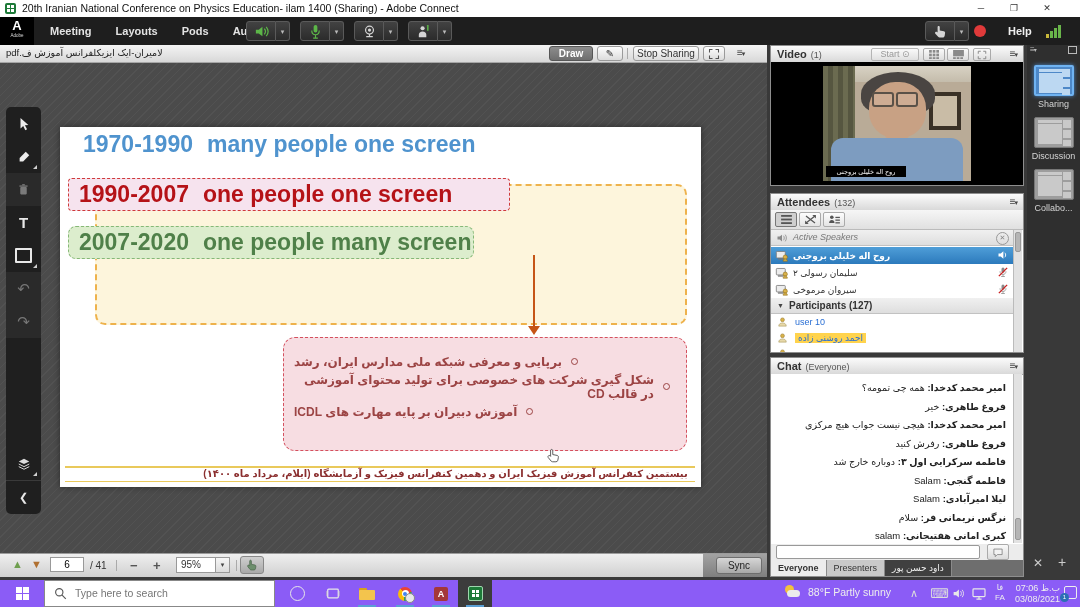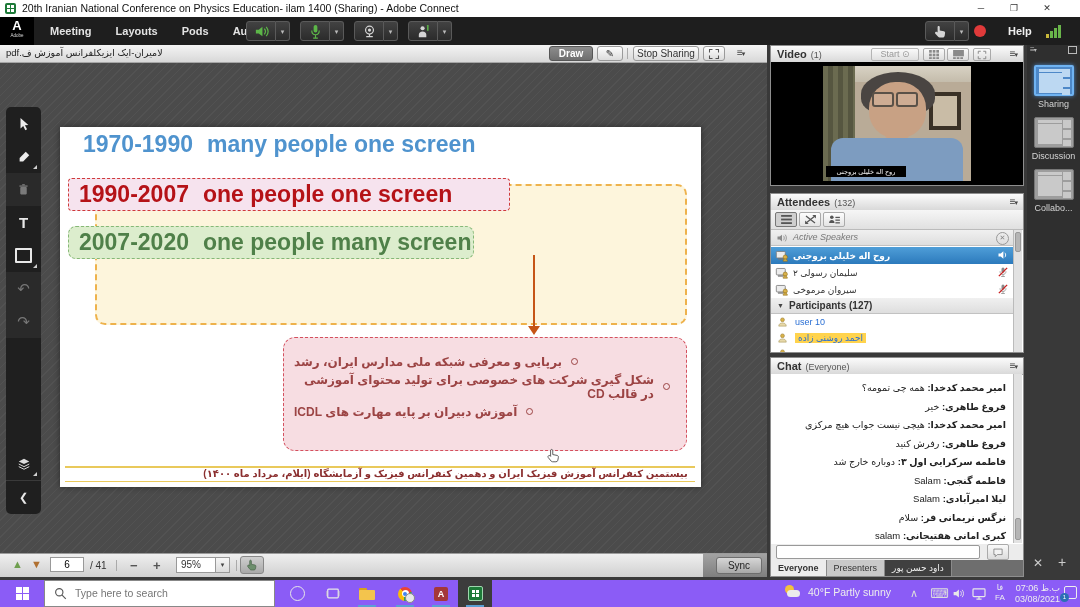--- a/index.html
+++ b/index.html
@@ -743,21 +743,21 @@
           <i></i>
           <i></i>
         </span>
       </div>
 
     <div id="weather">
       <span id="wicon">
           <span class="sun"></span>
           <span class="cloud"></span>
         </span>
-      <span id="weather-text">40°F Partly sunny</span>
+      <span id="weather-text">88°F Partly sunny</span>
     </div>
     <div class="trayglyph" style="left:910px">∧</div>
     <div class="trayglyph" style="left:930px;font-size:13px">⌨</div>
     <div class="trayglyph" style="left:952px;top:7px;height:auto;line-height:normal">
         <svg width="13" height="13" viewBox="0 0 16 16">
           <path d="M2 6h3l3.5-3v10L5 10H2z" fill="#e8e8e8"></path>
           <path d="M10.5 5c1.4 1.7 1.4 4.3 0 6M12.5 3.5c2.2 2.6 2.2 6.4 0 9" stroke="#e8e8e8" fill="none" stroke-width="1.1"></path>
         </svg>
       </div>
     <div class="trayglyph" style="left:972px;top:8px;height:auto;line-height:normal">

